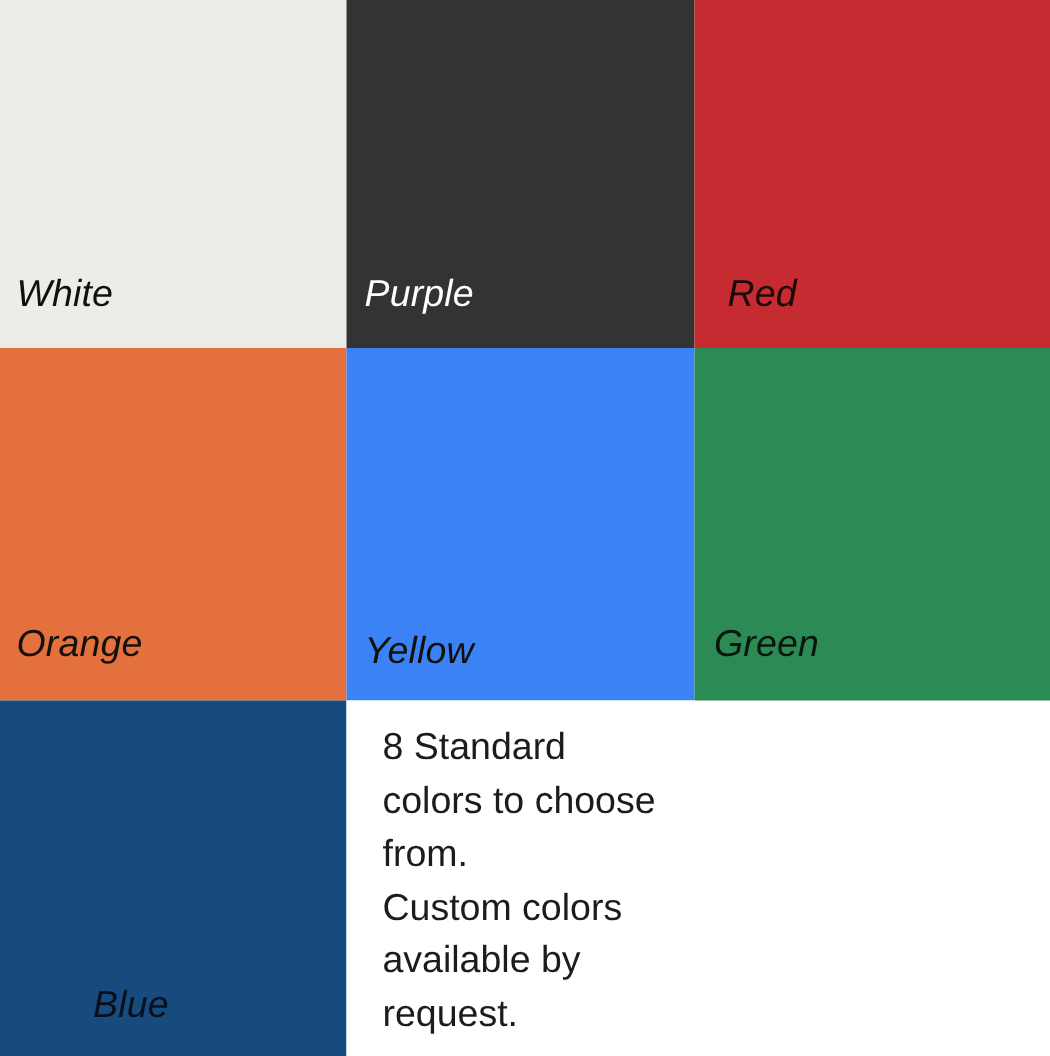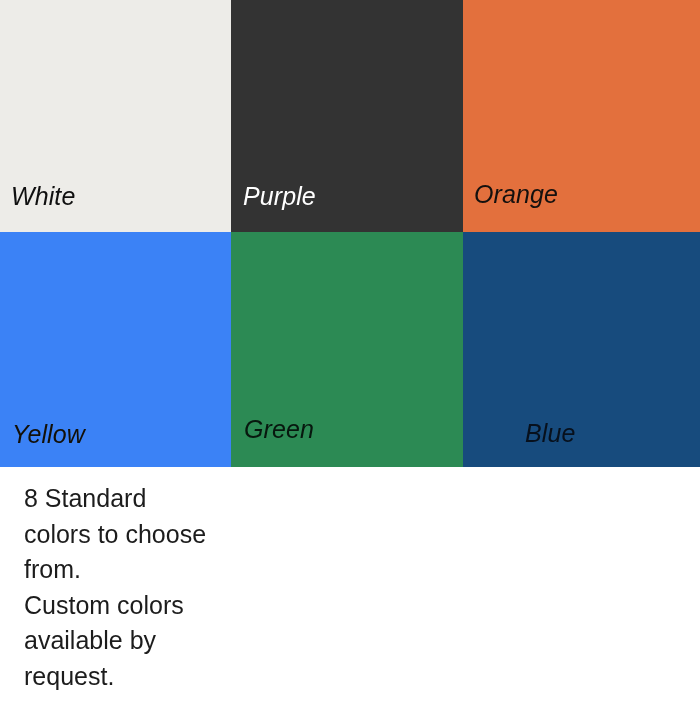--- a/index.html
+++ b/index.html
@@ -80,20 +80,23 @@
 <div id="swatch-grid">
 
   <div class="swatch swatch-white" style="background-color: rgb(237, 236, 232);">
     <span class="swatch-label" style="color: rgb(16, 16, 16);">White</span>
   </div>
 
   <div class="swatch swatch-black" style="background-color: rgb(51, 51, 51);">
     <span class="swatch-label" style="color: rgb(255, 255, 255);">Purple</span>
   </div>
 
+  <div class="swatch swatch-red" style="background-color: rgb(198, 43, 50);">
+    <span class="swatch-label" style="color: rgb(26, 10, 10);">Red</span>
+  </div>
 
   <div class="swatch swatch-orange" style="background-color: rgb(227, 112, 61); padding-left: 43px;">
     <span class="swatch-label" style="color: rgb(20, 16, 14);">Orange</span>
   </div>
 
   <div class="swatch swatch-yellow" style="background-color: #3b82f6;">
     <span class="swatch-label" style="color: rgb(19, 16, 8);">Yellow</span>
   </div>
 
   <div class="swatch swatch-green" style="background-color: rgb(44, 138, 84); text-align: right;">

